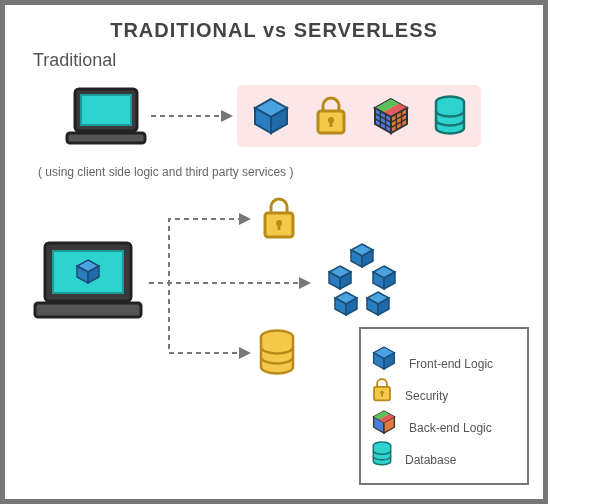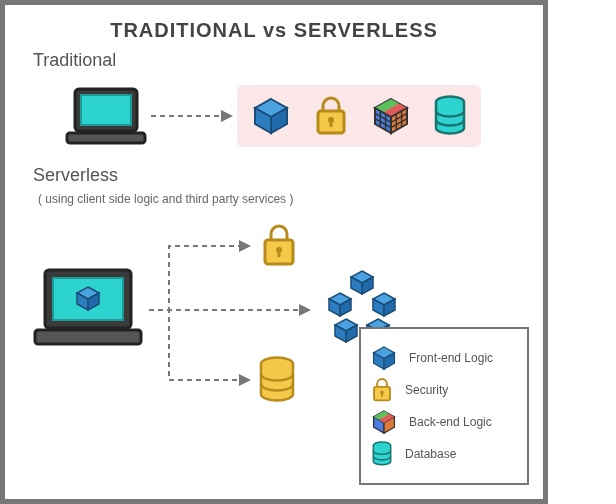--- a/index.html
+++ b/index.html
@@ -5,21 +5,21 @@
 *{box-sizing:border-box;margin:0;padding:0}
 body{font-family:-apple-system,BlinkMacSystemFont,"Segoe UI",Arial,sans-serif;background:#fff;width:616px;height:504px;overflow:hidden}
 .frame{width:548px;height:504px;border:5px solid #777;background:#fff;position:relative}
 .title{text-align:center;font-size:20px;font-weight:700;color:#444;letter-spacing:1px;margin:14px 0 8px}
 .section-label{font-size:18px;font-weight:400;color:#555;margin-left:28px}
 .subtitle{font-size:12px;color:#666;margin-left:33px;margin-top:6px}
 .trad-row{display:flex;align-items:center;margin:14px 0 18px 60px}
 .pink-box{background:#fbe7e7;border-radius:6px;padding:10px 14px;display:flex;gap:22px;align-items:center}
 .serverless-wrap{position:relative;height:210px}
 .legend{position:absolute;right:14px;bottom:14px;width:170px;border:2px solid #777;background:#fff;padding:10px 10px}
-.legend-row{display:flex;align-items:center;gap:12px;margin:6px 0}
+.legend-row{display:flex;align-items:flex-end;gap:12px;margin:6px 0}
 .legend-row span{font-size:12px;color:#555}
 .arrow-dash{stroke:#777;stroke-width:2;stroke-dasharray:5,4;fill:none}
 .arrow-head{fill:#777}
 svg{display:block}
 .ic{flex-shrink:0}
 </style>
 </head>
 <body>
 
 <div class="frame">
@@ -72,21 +72,20 @@
 
       <svg class="ic" width="34" height="42" viewBox="0 0 34 42">
         <ellipse cx="17" cy="7" rx="14" ry="5.5" fill="#2dd4cf" stroke="#1a7470" stroke-width="2.5"></ellipse>
         <path d="M3 7 v26 a14 5.5 0 0 0 28 0 V7" fill="#2dd4cf" stroke="#1a7470" stroke-width="2.5"></path>
         <path d="M3 16 a14 5.5 0 0 0 28 0" fill="none" stroke="#1a7470" stroke-width="2.5"></path>
         <path d="M3 25 a14 5.5 0 0 0 28 0" fill="none" stroke="#1a7470" stroke-width="2.5"></path>
       </svg>
     </div>
   </div>
 
-  <div class="section-label">Serverless</div>
   <div class="subtitle">( using client side logic and third party services )</div>
 
   <div class="serverless-wrap">
 
     <svg width="110" height="82" viewBox="0 0 110 82" style="position:absolute;left:28px;top:60px">
       <rect x="12" y="4" width="86" height="58" rx="4" fill="#3a3a3a" stroke="#222" stroke-width="3"></rect>
       <rect x="20" y="12" width="70" height="42" fill="#2dd4cf" stroke="#1a9b97" stroke-width="2"></rect>
       <g transform="translate(42,20)">
         <polygon points="13,1 24,7 13,13 2,7" fill="#4aa3e0" stroke="#1a4d78" stroke-width="1.5"></polygon>
         <polygon points="2,7 13,13 13,24 2,18" fill="#2b7dc0" stroke="#1a4d78" stroke-width="1.5"></polygon>

